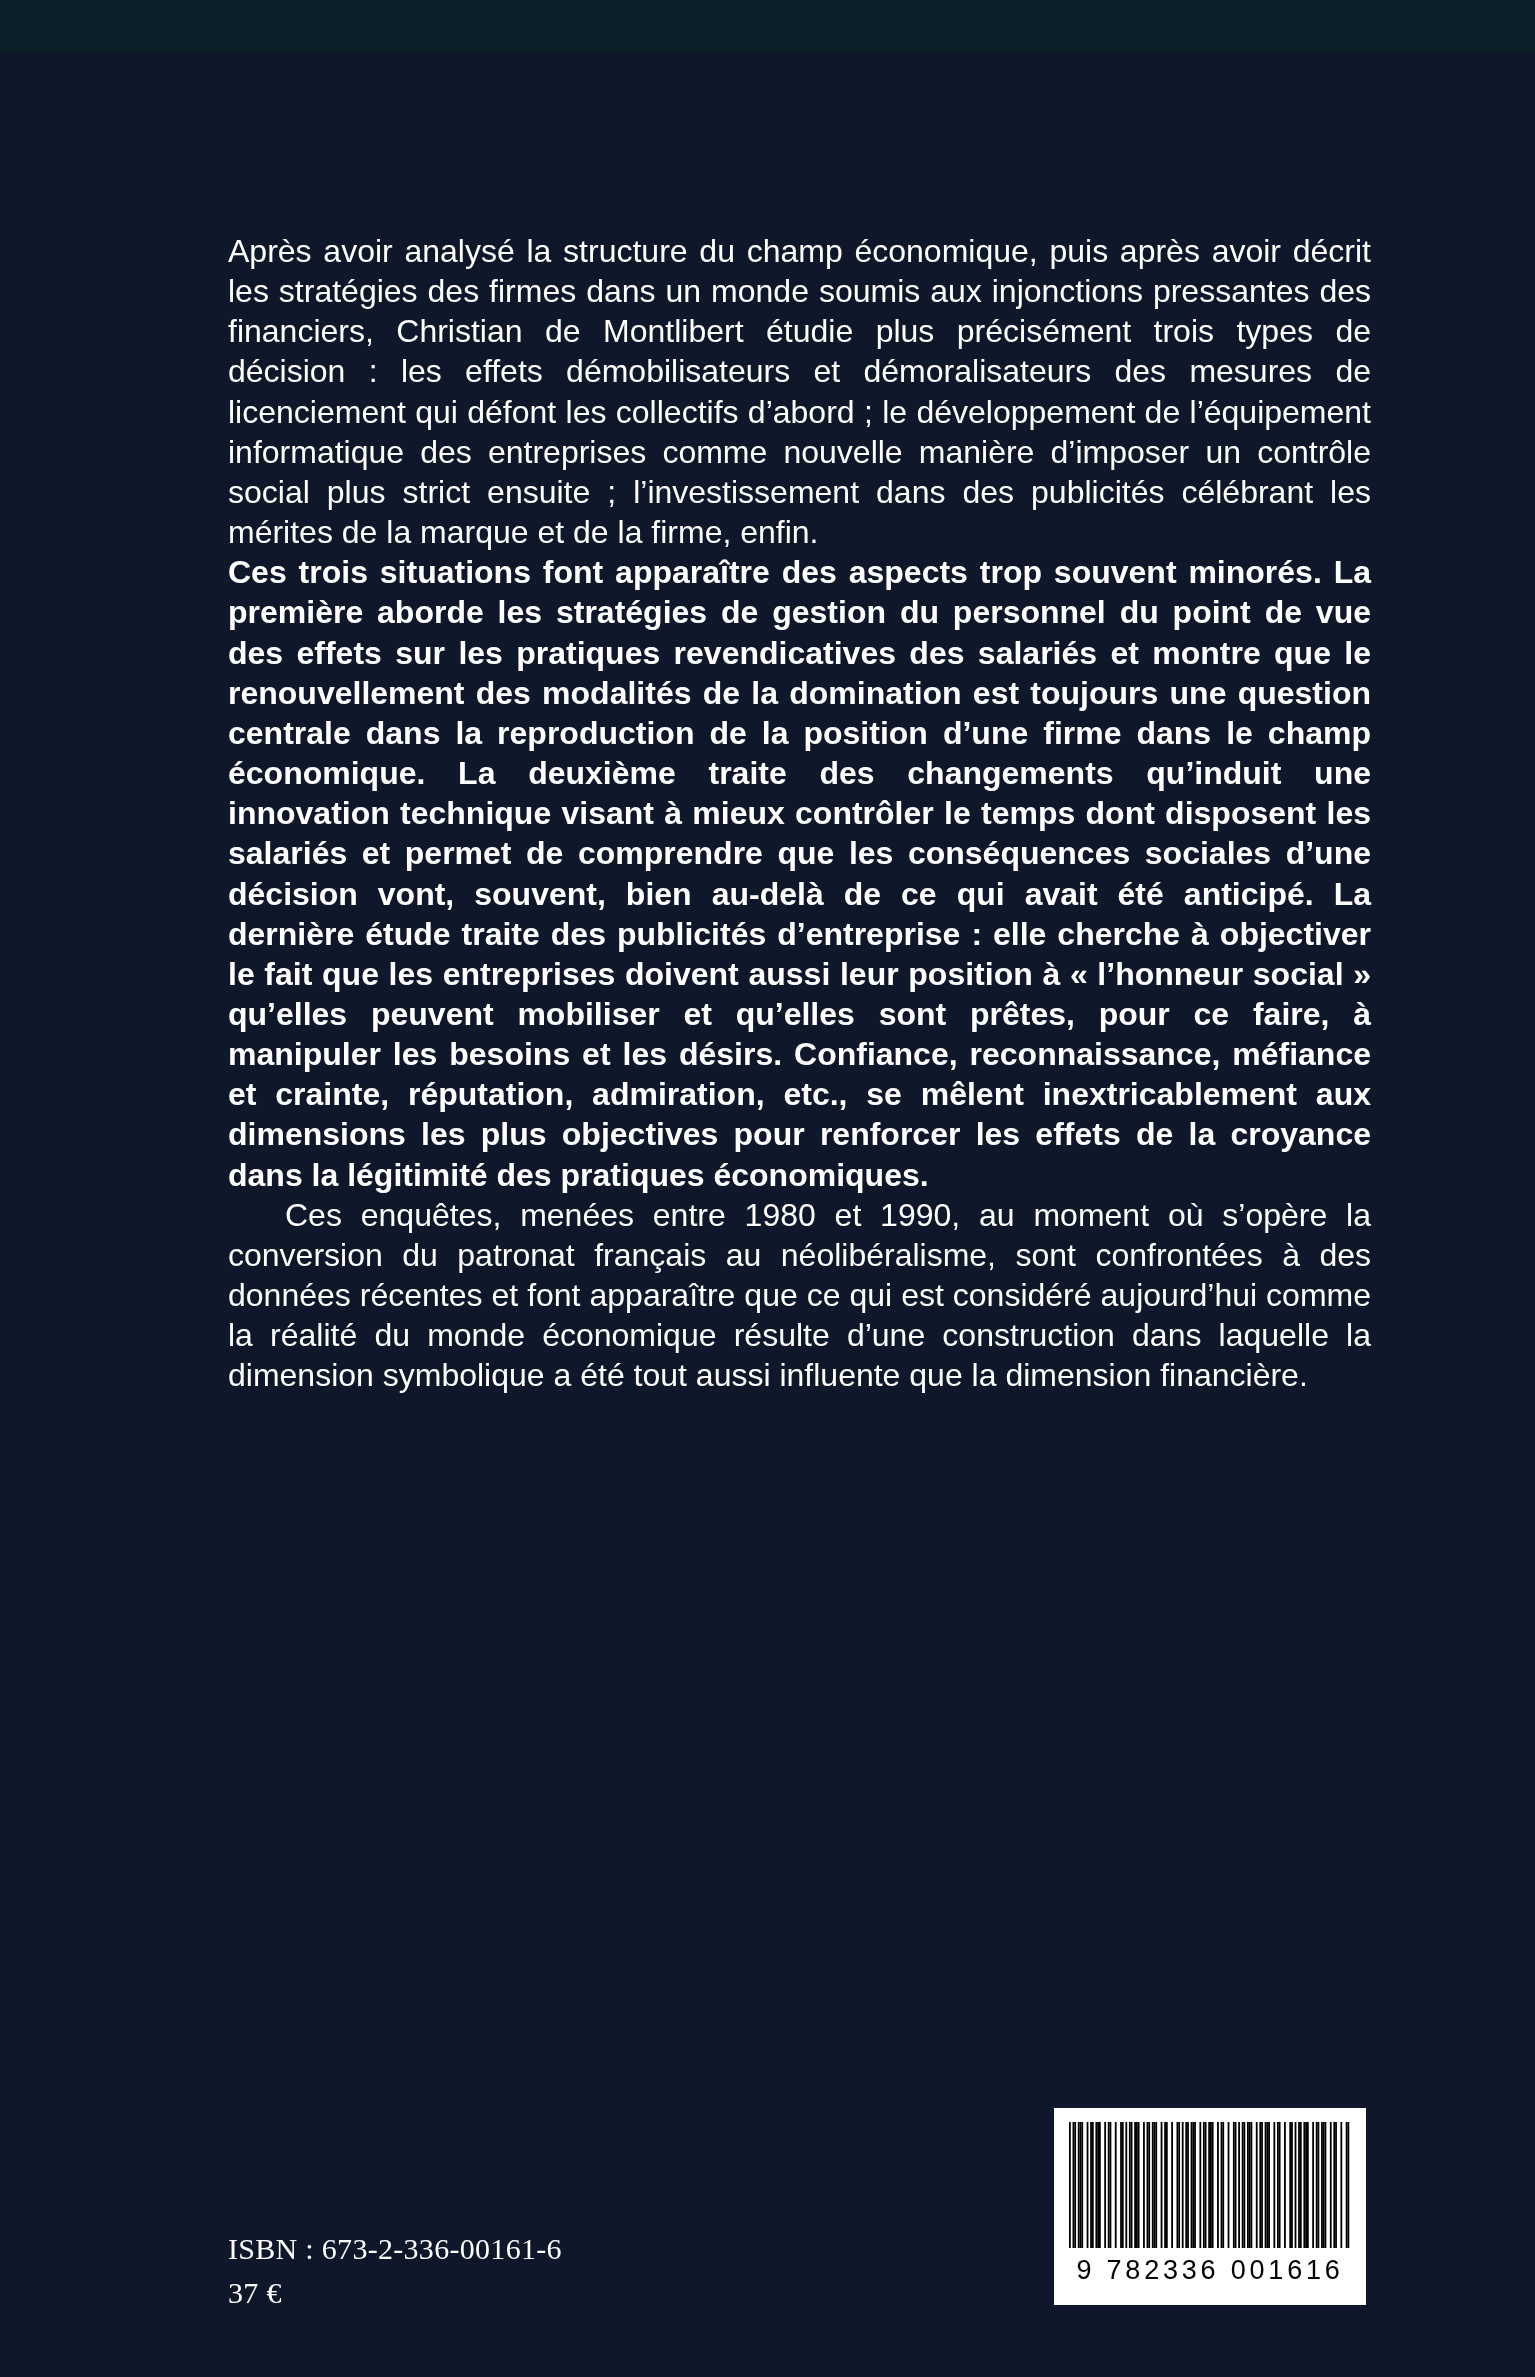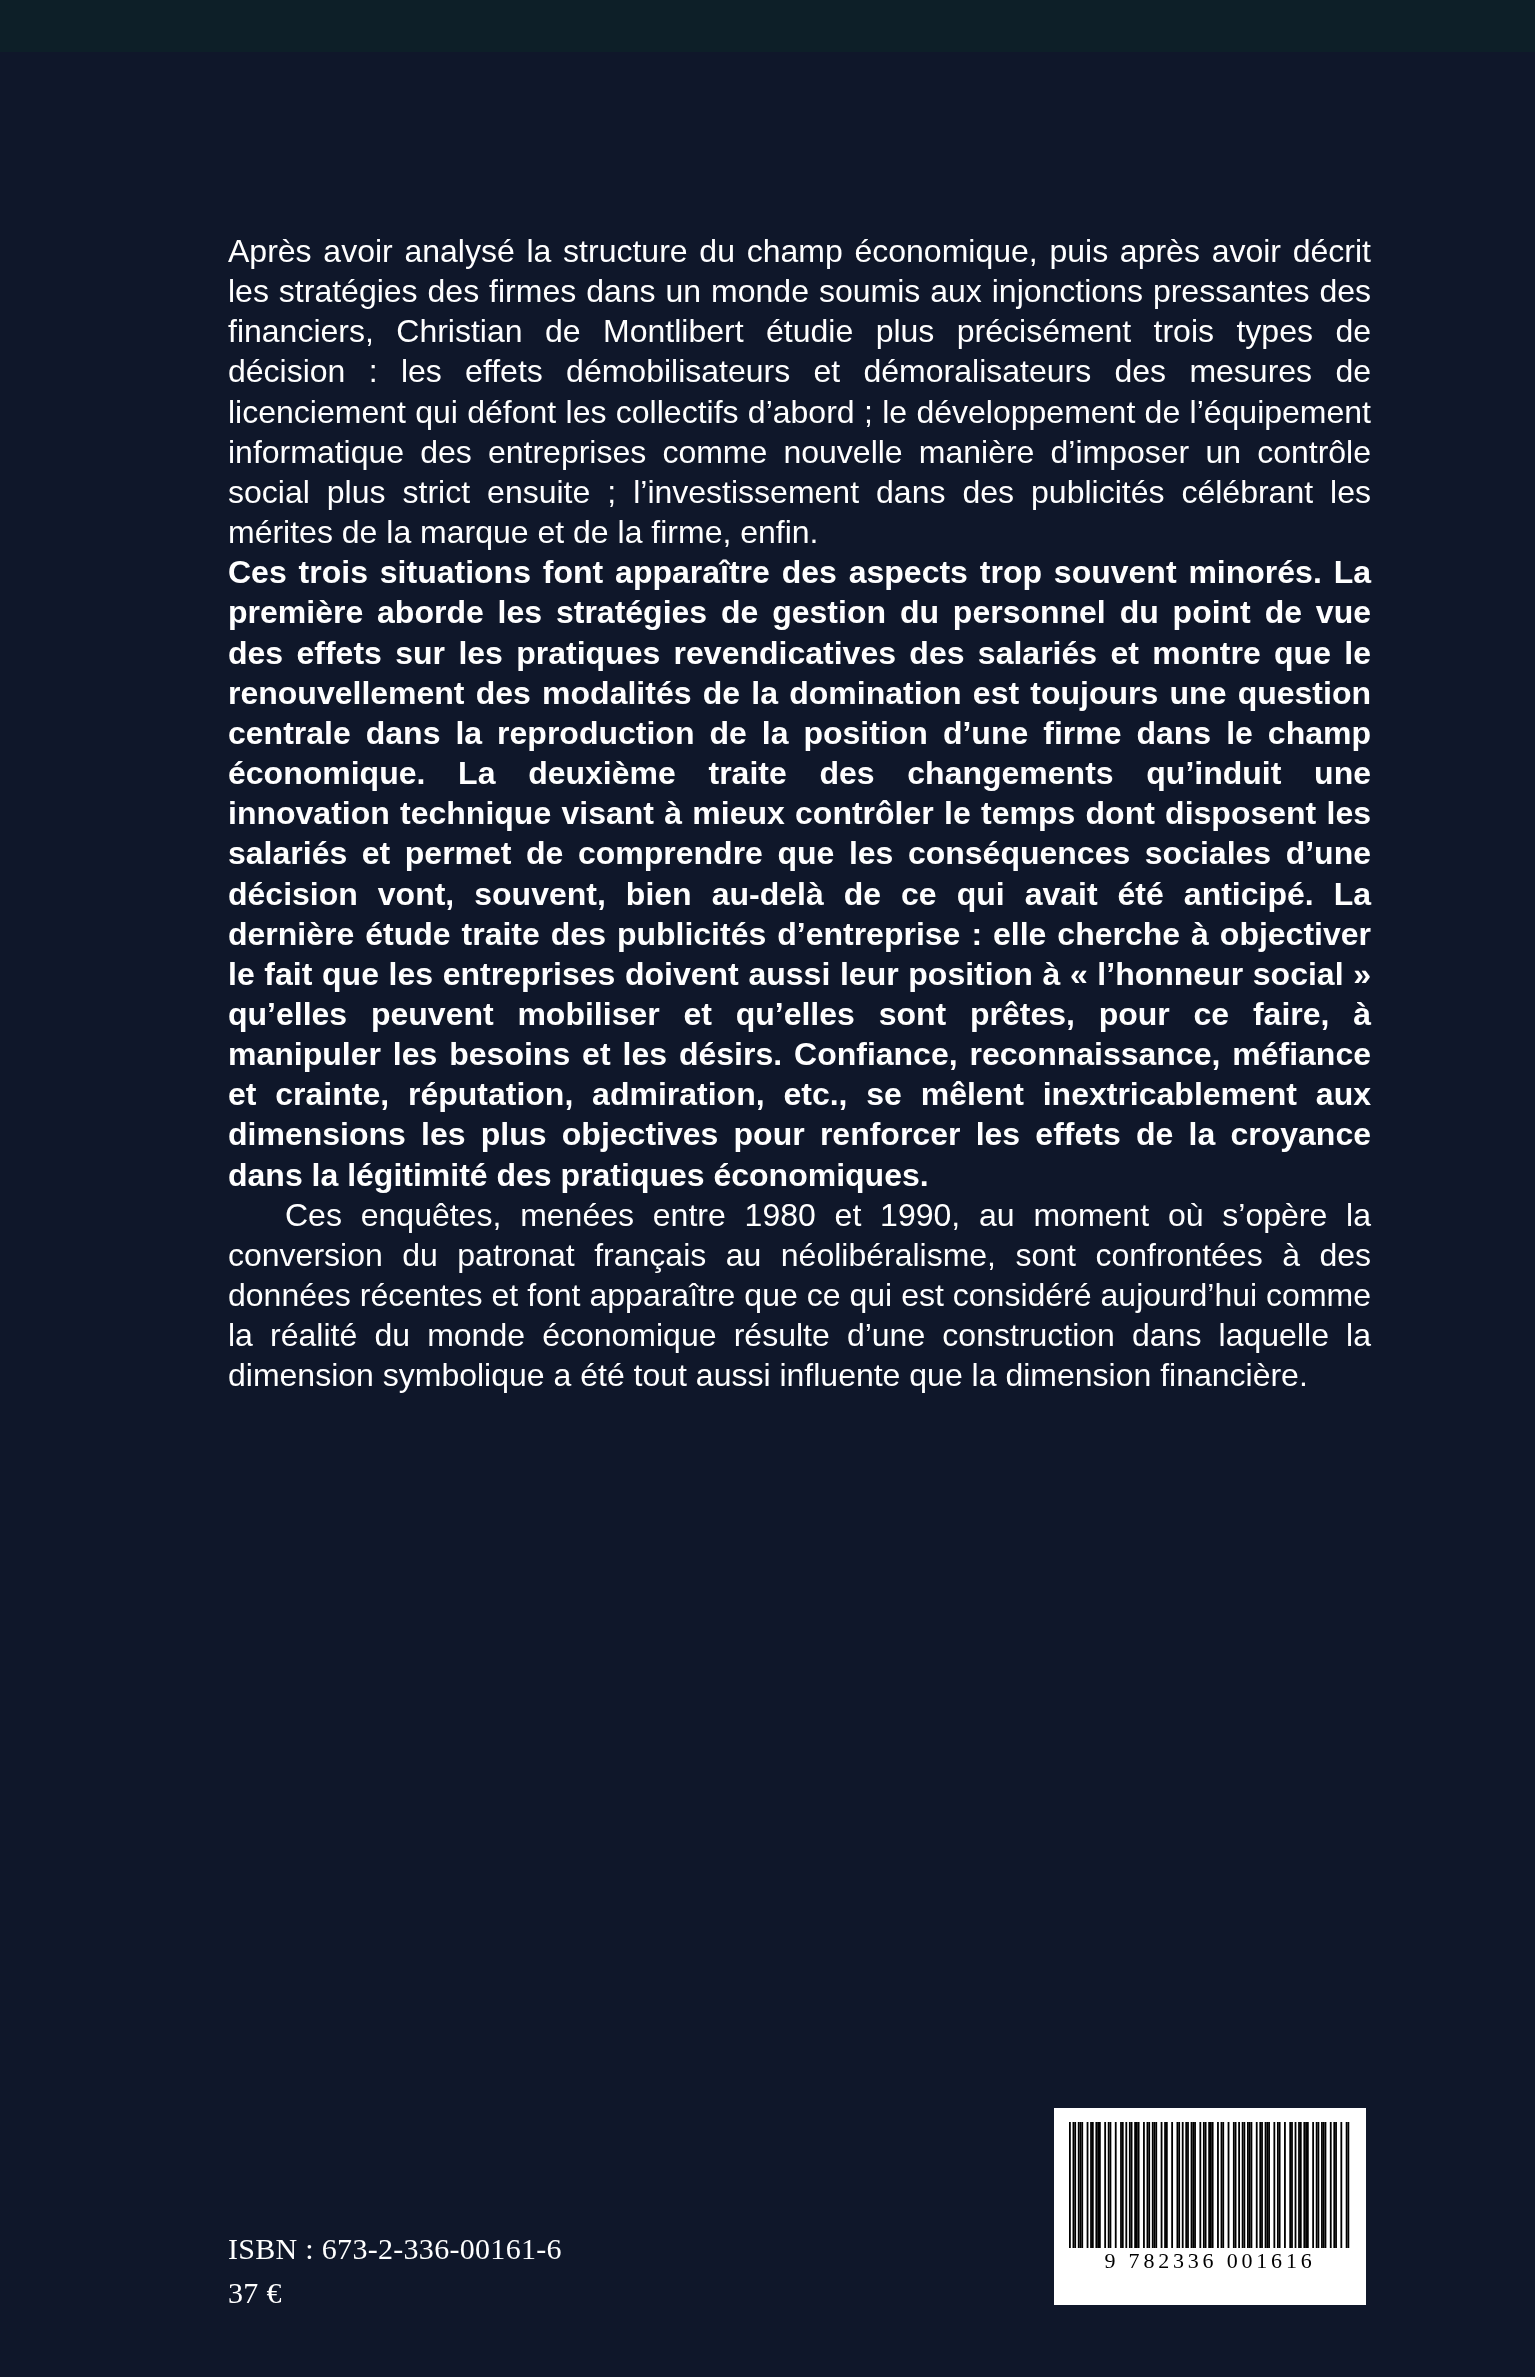--- a/index.html
+++ b/index.html
@@ -72,24 +72,24 @@
     background: #ffffff;
     box-sizing: border-box;
     padding: 14.3px 15px 6.7px 15px;
   }
   .barcode-bars {
     width: 100%;
     height: 126px;
     display: block;
   }
   .barcode-digits {
-    margin-top: 0;
+    margin-top: 7px;
     text-align: center;
-    font-family: Liberation Serif, serif;
-    font-size: 22px;
+    font-family: Liberation Sans, sans-serif;
+    font-size: 27px;
     letter-spacing: 3.8px;
     color: #000000;
     white-space: nowrap;
   }
 </style>
 </head>
 <body>
 
 <div class="page">
 

